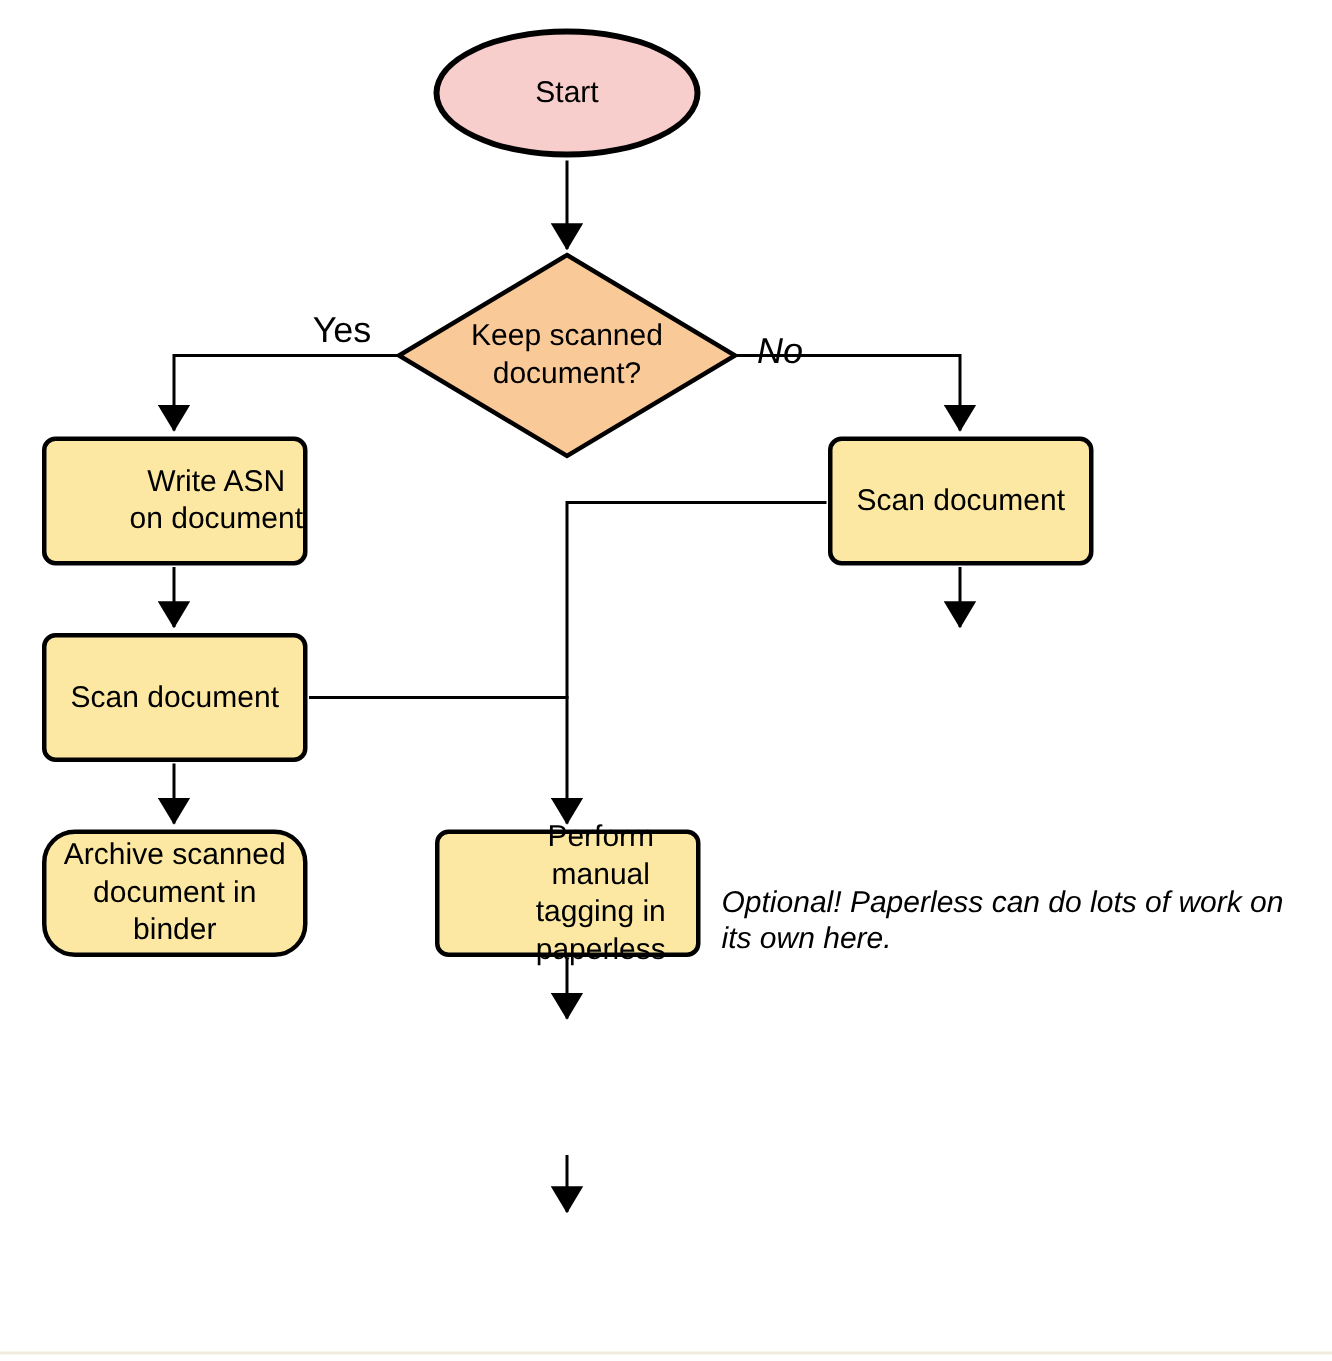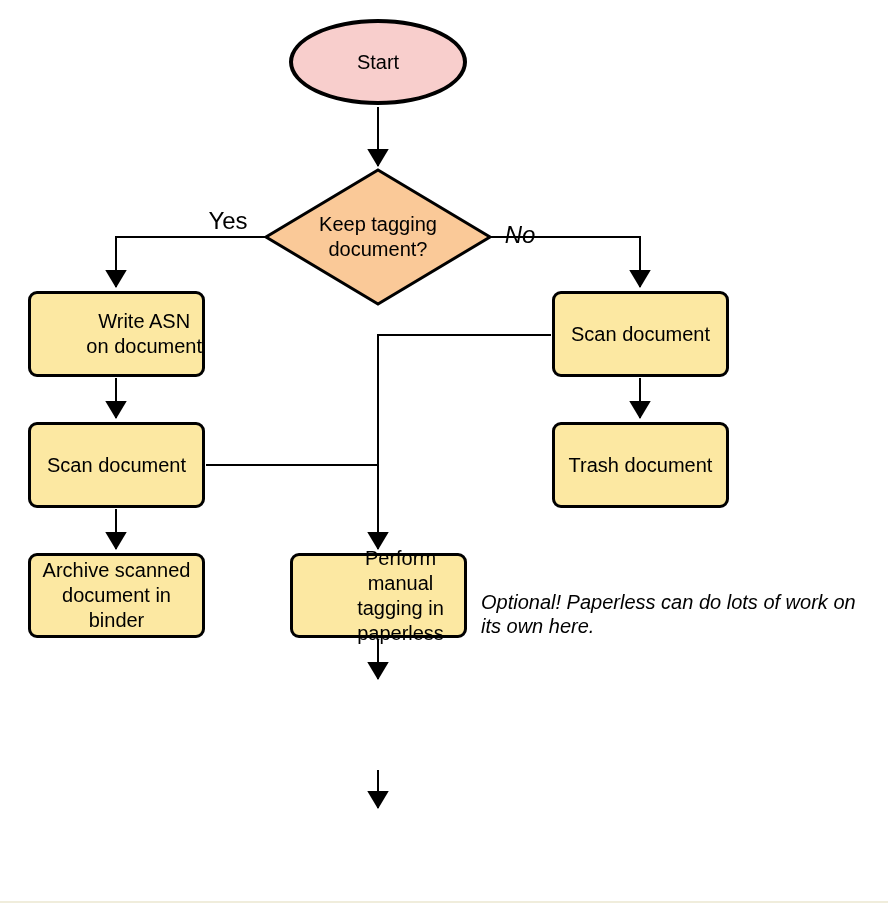--- a/index.html
+++ b/index.html
@@ -86,49 +86,46 @@
     <path d="M206 465 L379 465" fill="none" stroke="#000" stroke-width="2"></path>
     <path d="M378 639 L378 679" fill="none" stroke="#000" stroke-width="2" marker-end="url(#arrow)"></path>
     <path d="M378 770 L378 808" fill="none" stroke="#000" stroke-width="2" marker-end="url(#arrow)"></path>
   </svg>
 
   <div class="node terminal" style="left: 289px; top: 19px; width: 178px; height: 86px; background-color: rgb(248, 206, 204);">
     <span class="label">Start</span>
   </div>
 
   <div class="decision-label" style="left:288px; top:205px; width:180px; height:64px;">
-    <span class="label">Keep tagging
+    <span class="label">Keep scanned
 document?</span>
   </div>
 
   <div class="edge-label" style="left:198px; top:210px; width:60px;">Yes</div>
   <div class="edge-label" style="left:490px; top:224px; width:60px;font-style:italic;">No</div>
 
   <div class="node process" style="left: 28px; top: 291px; width: 177px; height: 86px; background-color: rgb(252, 232, 162); justify-content: flex-end;">
     <span class="label">Write ASN
 on document</span>
   </div>
 
   <div class="node process" style="left: 28px; top: 422px; width: 177px; height: 86px; background-color: rgb(252, 232, 162);">
     <span class="label">Scan document</span>
   </div>
 
-  <div class="node process" style="left: 28px; top: 553px; width: 177px; height: 85px; background-color: rgb(252, 232, 162);">
+  <div class="node process" style="left: 28px; top: 553px; width: 177px; height: 85px; background-color: rgb(252, 232, 162); border-radius: 22px;">
     <span class="label">Archive scanned
 document in
 binder</span>
   </div>
 
   <div class="node process" style="left: 552px; top: 291px; width: 177px; height: 86px; background-color: rgb(252, 232, 162);">
     <span class="label">Scan document</span>
   </div>
 
-  <div class="node process" style="left: 552px; top: 422px; width: 177px; height: 86px; background-color: rgb(252, 232, 162);">
-    <span class="label">Trash document</span>
-  </div>
 
   <div class="node process" style="left: 290px; top: 553px; width: 177px; height: 85px; background-color: rgb(252, 232, 162); padding-left: 44px;">
     <span class="label">Perform manual
 tagging in
 paperless</span>
   </div>
 
   <div class="annotation" style="left:481px; top:590px; width:410px;">Optional! Paperless can do lots of work on
 its own here.</div>
 

